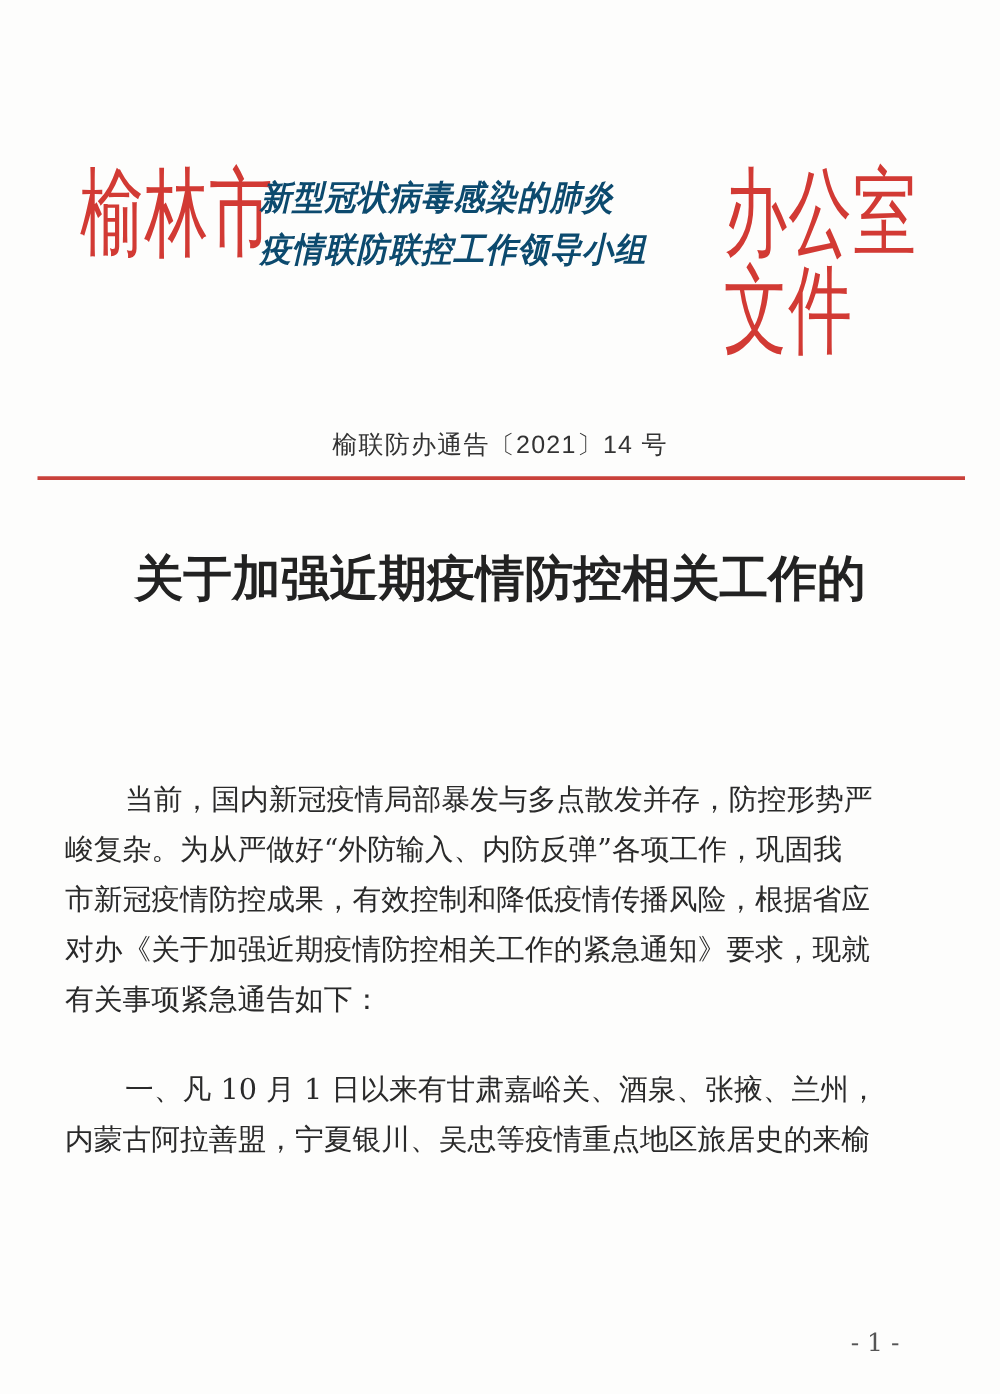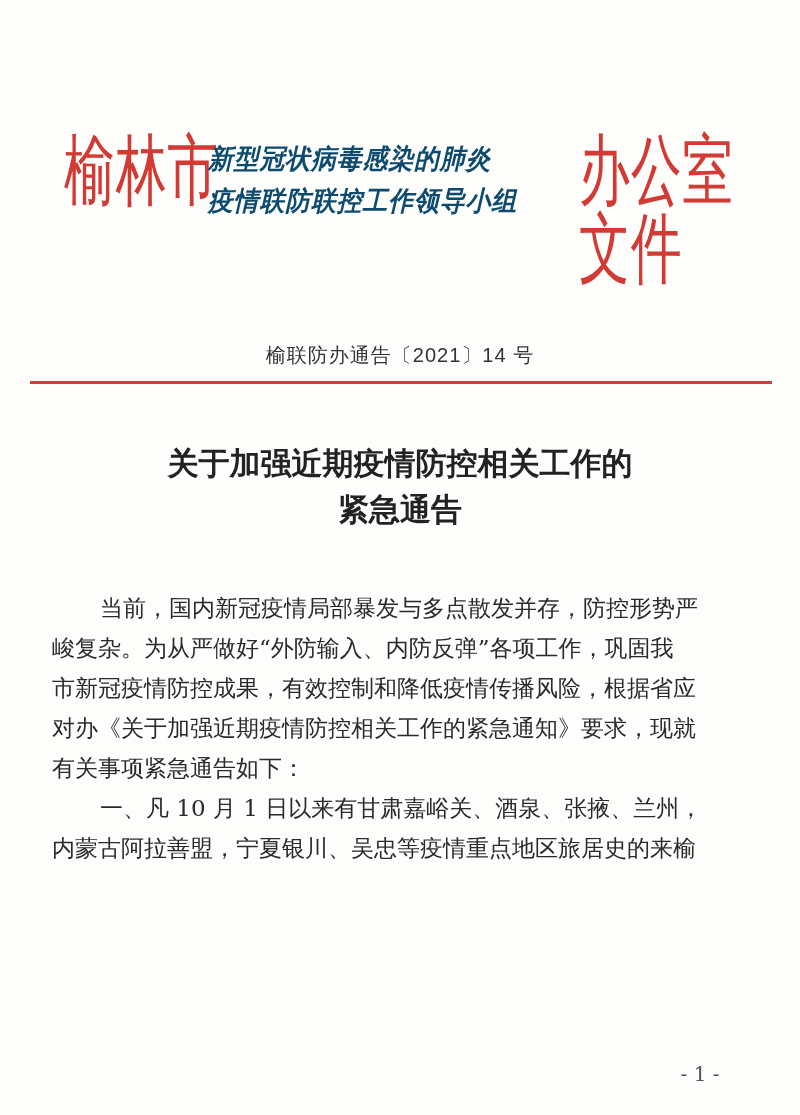--- a/index.html
+++ b/index.html
@@ -38,30 +38,30 @@
       position: absolute; top: 342px; left: 0; width: 800px; text-align: center;
       font-size: 20px; color: #333;
       font-family: Liberation Sans, sans-serif; letter-spacing: 1px;
     }
     .red-rule {
       position: absolute; top: 381px; left: 30px; width: 742px; height: 3px;
       background: #c9413b;
     }
     .doc-title {
       position: absolute; top: 440px; left: 0; width: 800px; text-align: center;
-      font-size: 31px; line-height: 46px; font-weight: bold; color: #222;
+      font-size: 39px; line-height: 46px; font-weight: bold; color: #222;
       font-family: "DejaVu Serif", serif;
     }
     .body-text {
       position: absolute; top: 588px; left: 52px; width: 710px;
       font-size: 23px; line-height: 40px; color: #2a2a2a;
       font-family: "DejaVu Serif", serif;
     }
     .body-text .line { white-space: nowrap; height: 40px; }
-    .body-text .line.indent { padding-left: 48px; }
+    .body-text .line.indent { padding-left: 48px; margin-top: 32px; }
     .page-number {
       position: absolute; top: 1062px; left: 660px; width: 80px; text-align: center;
       font-size: 20px; color: #555; font-family: "DejaVu Serif", serif;
     }
   </style>
 </head>
 <body>
 
 <div class="header-red">
   <div class="hdr-left">榆林市</div>
@@ -70,21 +70,20 @@
     <div>疫情联防联控工作领导小组</div>
   </div>
   <div class="hdr-right">办公室文件</div>
 </div>
 
 <div class="doc-number">榆联防办通告〔2021〕14 号</div>
 <div class="red-rule"></div>
 
 <div class="doc-title">
   <div>关于加强近期疫情防控相关工作的</div>
-  <div>紧急通告</div>
 </div>
 
 <div class="body-text">
   <div class="line indent">当前，国内新冠疫情局部暴发与多点散发并存，防控形势严</div>
   <div class="line">峻复杂。为从严做好“外防输入、内防反弹”各项工作，巩固我</div>
   <div class="line">市新冠疫情防控成果，有效控制和降低疫情传播风险，根据省应</div>
   <div class="line">对办《关于加强近期疫情防控相关工作的紧急通知》要求，现就</div>
   <div class="line">有关事项紧急通告如下：</div>
   <div class="line indent">一、凡 10 月 1 日以来有甘肃嘉峪关、酒泉、张掖、兰州，</div>
   <div class="line">内蒙古阿拉善盟，宁夏银川、吴忠等疫情重点地区旅居史的来榆</div>

